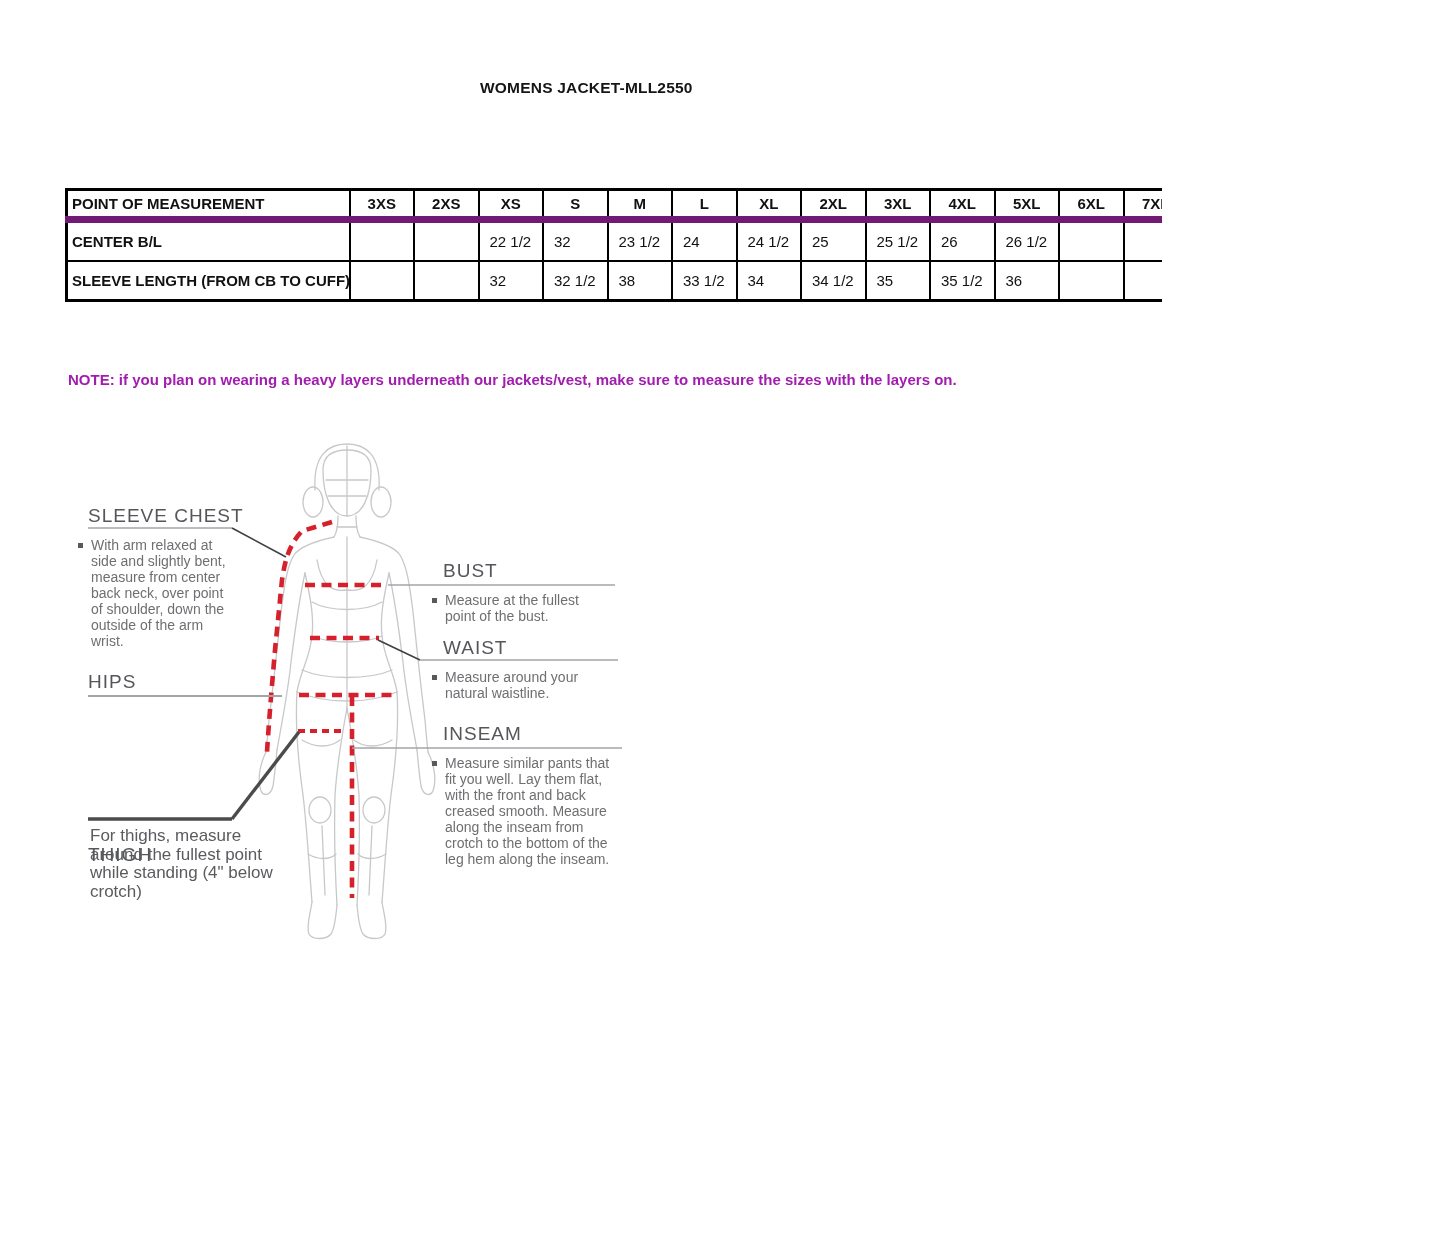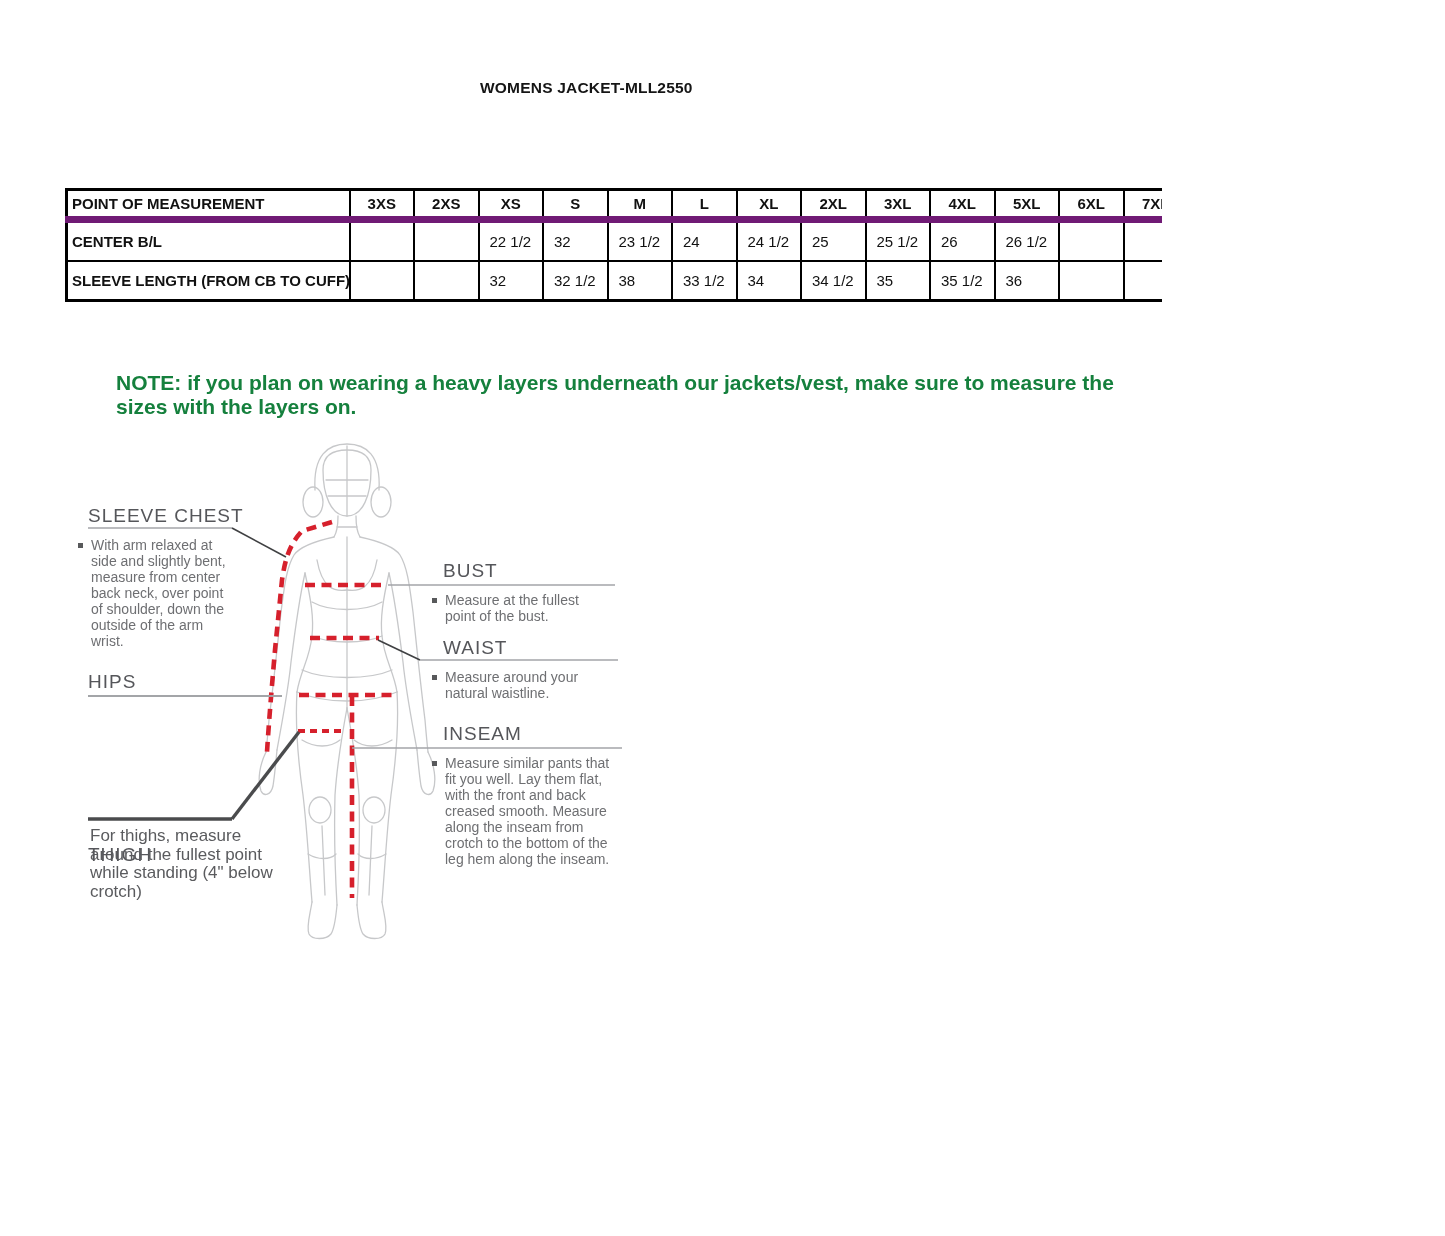--- a/index.html
+++ b/index.html
@@ -12,21 +12,21 @@
   
   table.size-chart{position:absolute;left:65px;top:188px;width:1316px;
                    border-collapse:collapse;table-layout:fixed;border:3px solid #000;}
   table.size-chart th,table.size-chart td{border:2px solid #000;font-size:15px;color:#111;
                    overflow:hidden;white-space:nowrap;padding:0;}
   table.size-chart thead th{height:25px;text-align:center;font-weight:bold;border-bottom:7px solid #701a75;}
   table.size-chart thead th.rowlabel{text-align:left;padding-left:4px;}
   table.size-chart tbody td{height:37px;text-align:left;padding-left:10px;font-weight:normal;}
   table.size-chart tbody td.rowlabel{padding-left:4px;font-weight:bold;}
 
-  .note{position:absolute;left:68px;top:371px;font-size:21px;font-weight:bold;color:#15803d;margin-left:48px;}
+  .note{position:absolute;left:68px;top:371px;font-size:15px;font-weight:bold;color:#a21caf;}
 
   
   .mg-heading{position:absolute;font-size:19px;color:#55565a;letter-spacing:1px;}
   .mg-desc{position:absolute;display:flex;font-size:14px;line-height:16px;color:#6e6f72;}
   .mg-desc .bullet{width:5px;height:5px;background:#58595b;margin:6px 8px 0 0;flex:none;}
   .mg-desc.thigh-desc{font-size:17px;line-height:18.5px;color:#5a5b5e;}
   .diagram-svg{position:absolute;left:70px;top:440px;}
   .wf{fill:none;stroke:#c7c8ca;stroke-width:1.3;stroke-linecap:round;}
   .redline{fill:none;stroke:#d6202c;stroke-width:4.6;stroke-dasharray:10 6.5;}
   .redline.short{stroke-width:4.2;stroke-dasharray:7 5;}

